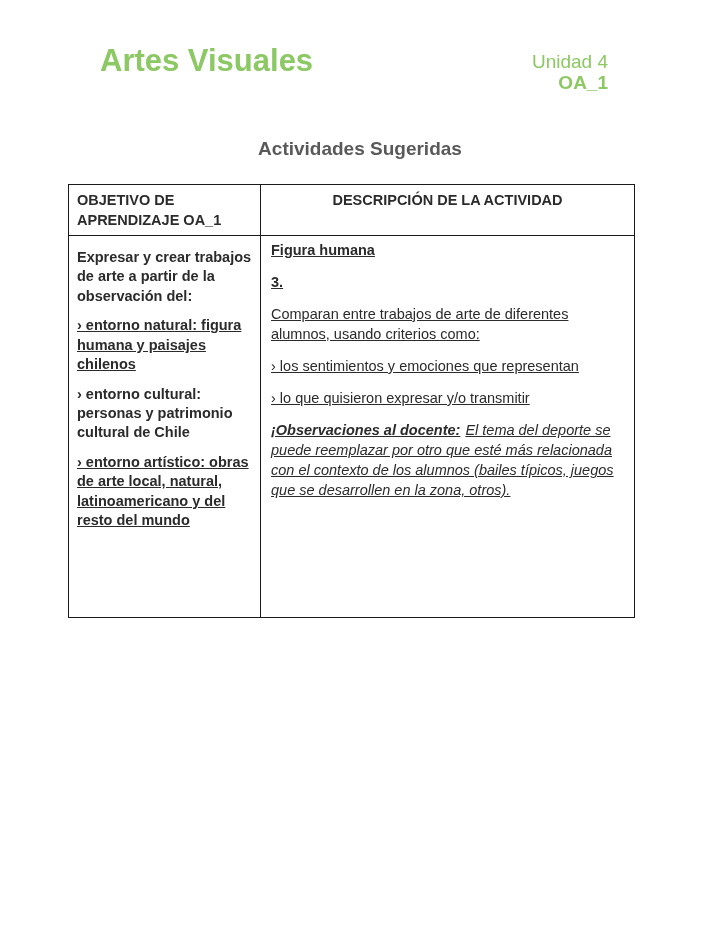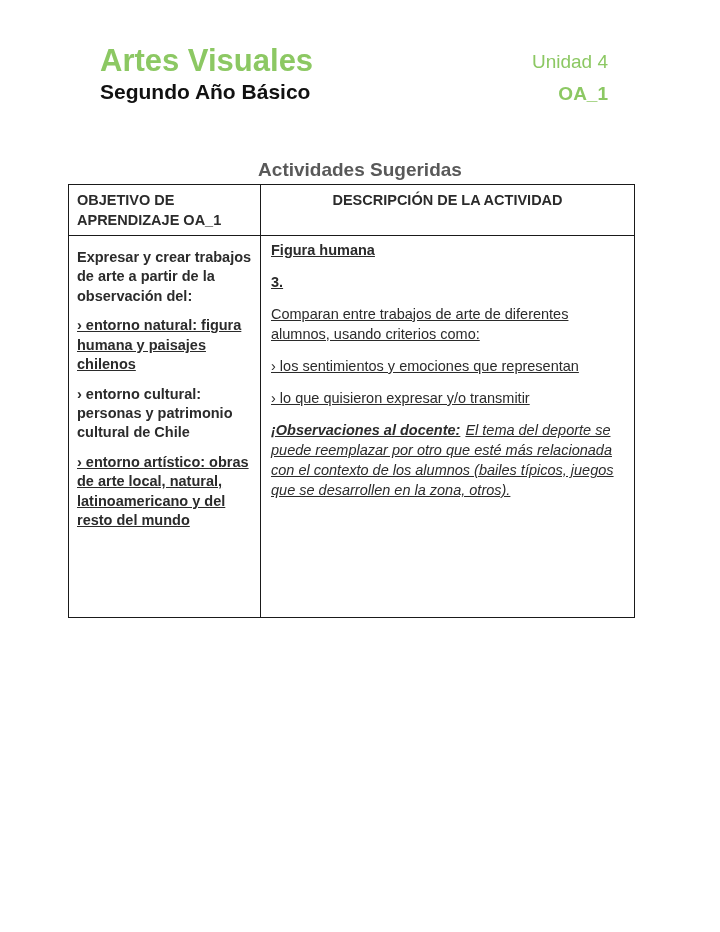--- a/index.html
+++ b/index.html
@@ -23,24 +23,24 @@
     display:flex;justify-content:space-between;align-items:flex-start;
   }
   .subject{
     margin:0;font-size:31px;line-height:1.1;font-weight:bold;color:var(--green);
   }
   .grade{
     margin:2px 0 0 0;font-size:21px;line-height:1.1;font-weight:bold;color:#111111;
   }
   .header-right{text-align:right;padding-top:8px;}
   .unit{font-size:19px;font-weight:normal;color:var(--green);line-height:1.1;}
-  .oa{font-size:19px;font-weight:bold;color:var(--green);line-height:1.1;margin-top:11px;}
+  .oa{font-size:19px;font-weight:bold;color:var(--green);line-height:1.1;}
   
   .page-title{
-    position:absolute;top:159px;left:0;width:720px;
+    position:absolute;top:138px;left:0;width:720px;
     text-align:center;font-size:19px;font-weight:bold;color:var(--gray);
   }
   
   .activities-table{
     position:absolute;left:68px;top:184px;width:567px;
     border-collapse:collapse;table-layout:fixed;
   }
   .activities-table th,
   .activities-table td{
     border:1.5px solid var(--border);
@@ -71,21 +71,20 @@
   .note-label{font-weight:bold;margin-right:5px;}
 </style>
 </head>
 <body>
 
 <div class="page">
 
   <header class="doc-header">
     <div class="header-left">
       <h1 class="subject">Artes Visuales</h1>
-      <h2 class="grade">Segundo Año Básico</h2>
     </div>
     <div class="header-right">
       <div class="unit">Unidad 4</div>
       <div class="oa">OA_1</div>
     </div>
   </header>
 
   <div class="page-title">Actividades Sugeridas</div>
 
   <table class="activities-table">

